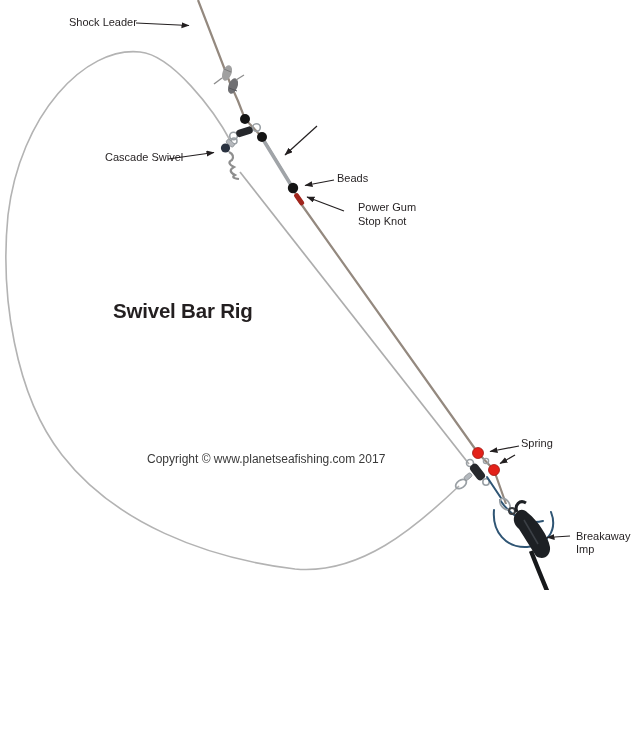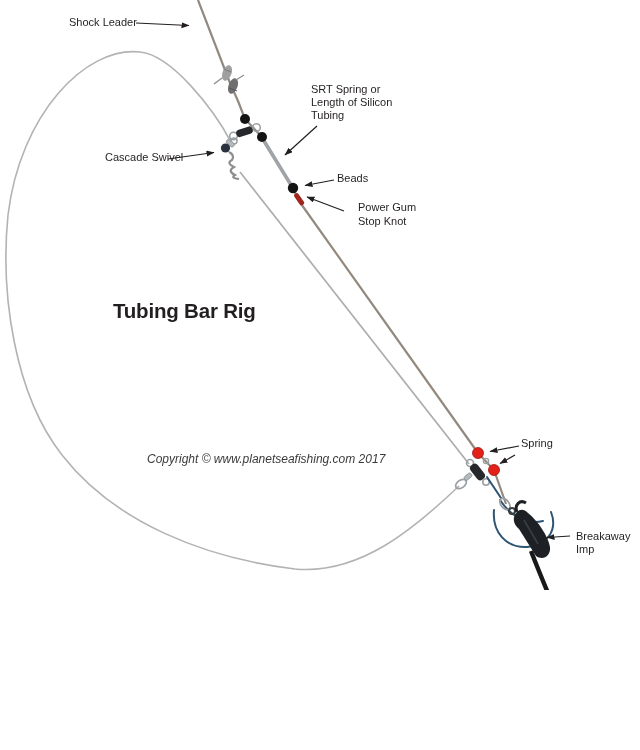--- a/index.html
+++ b/index.html
@@ -116,25 +116,22 @@
       <line class="arrow" marker-end="url(#ah)" x1="334" y1="180" x2="305" y2="185.5"></line>
       <line class="arrow" marker-end="url(#ah)" x1="344" y1="211" x2="307" y2="197"></line>
       <line class="arrow" marker-end="url(#ah)" x1="168" y1="159" x2="214" y2="152.5"></line>
       <line class="arrow" marker-end="url(#ah)" x1="519" y1="446" x2="490" y2="451.5"></line>
       <line class="arrow" marker-end="url(#ah)" x1="515" y1="455" x2="500" y2="463.5"></line>
       <line class="arrow" marker-end="url(#ah)" x1="570" y1="536" x2="547" y2="537.5"></line>
     </g>
   </svg>
 
   <div class="label" style="left:69px;top:16px;">Shock Leader</div>
-  <div class="label" style="left:311px;top:83px;">SRT Spring or
-Length of Silicon
-Tubing</div>
   <div class="label" style="left:95px;top:151px;margin-left:10px;">Cascade Swivel</div>
   <div class="label" style="left:337px;top:172px;">Beads</div>
   <div class="label label-power" style="left:346px;top:200px;margin-left:12px;">Power Gum
 Stop Knot</div>
   <div class="label" style="left:521px;top:437px;">Spring</div>
   <div class="label" style="left:576px;top:530px;">Breakaway Imp</div>
 
-  <div class="title" style="left:113px;top:300px;">Tubing Bar Rig</div>
-  <div class="copyright" style="left:147px;top:452px;font-style:italic;">Copyright © www.planetseafishing.com 2017</div>
+  <div class="title" style="left:113px;top:300px;">Swivel Bar Rig</div>
+  <div class="copyright" style="left:147px;top:452px;">Copyright © www.planetseafishing.com 2017</div>
 </div>
 
 </body></html>

